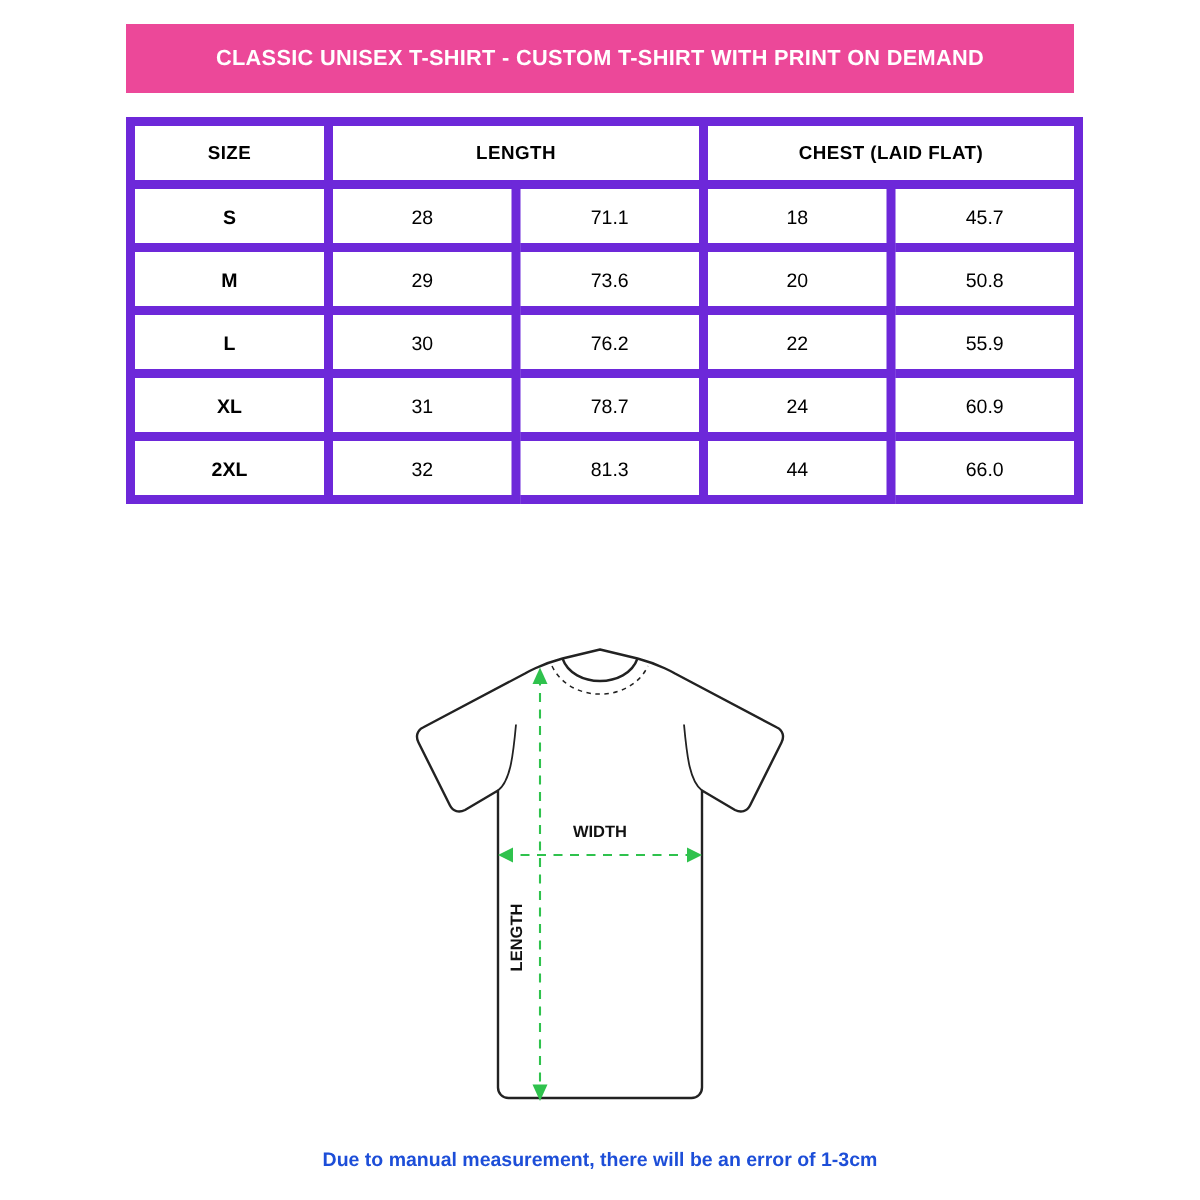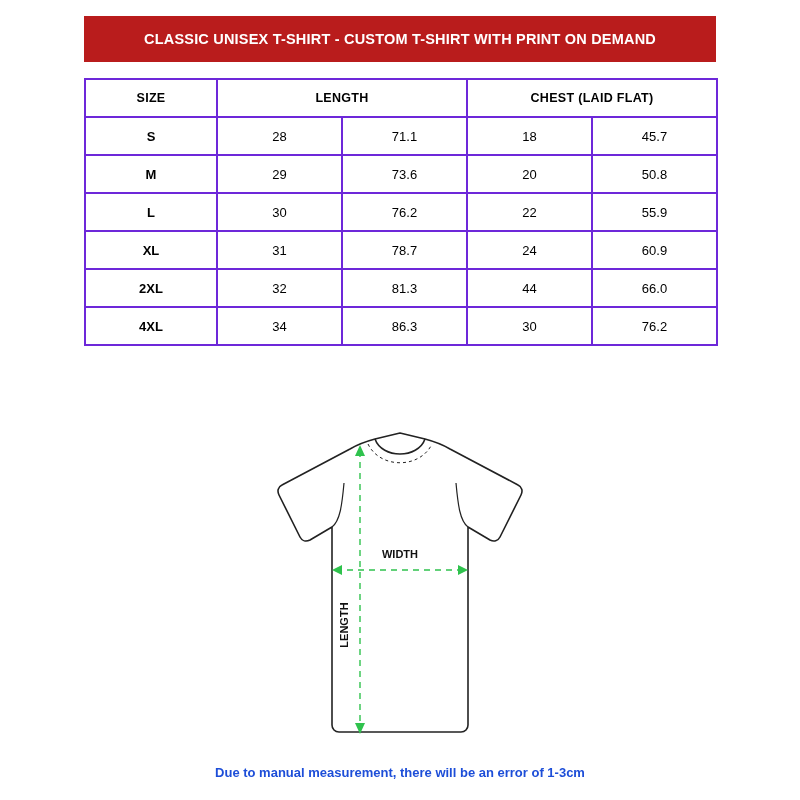--- a/index.html
+++ b/index.html
@@ -44,21 +44,21 @@
   .size-table {
     position: absolute;
     left: 84px;
     top: 78px;
     width: 632px;
     border-collapse: collapse;
     table-layout: fixed;
   }
   .size-table th,
   .size-table td {
-    border: 2px solid #6d28d9;
+    border: 6px solid #6d28d9;
     text-align: center;
     font-size: 13px;
     height: 36px;
     padding: 0;
   }
   .size-table th {
     font-weight: bold;
     font-size: 12.5px;
     letter-spacing: 0.3px;
   }
@@ -86,21 +86,21 @@
     color: #e8261c;
     font-size: 13px;
     font-weight: bold;
   }
 </style>
 </head>
 <body>
 
 <div class="page">
 
-  <div class="banner" style="background: #b91c1c;">
+  <div class="banner" style="background: #ec4899;">
     <div class="banner-title" style="color: rgb(255, 255, 255);">CLASSIC UNISEX T-SHIRT - CUSTOM T-SHIRT WITH PRINT ON DEMAND</div>
   </div>
 
   <table class="size-table">
     <colgroup>
       <col class="col-size">
       <col class="col-val">
       <col class="col-val">
       <col class="col-val">
       <col class="col-val">
@@ -140,27 +140,20 @@
         <td>78.7</td>
         <td>24</td>
         <td>60.9</td>
       </tr>
       <tr>
         <td class="size-cell">2XL</td>
         <td>32</td>
         <td>81.3</td>
         <td>44</td>
         <td>66.0</td>
-      </tr>
-      <tr>
-        <td class="size-cell">4XL</td>
-        <td>34</td>
-        <td>86.3</td>
-        <td>30</td>
-        <td>76.2</td>
       </tr>
     </tbody>
   </table>
 
   <div class="diagram">
     <svg viewBox="0 0 400 320" width="400" height="320" xmlns="http://www.w3.org/2000/svg">
 
       <g fill="#ffffff" stroke="#222222" stroke-width="1.6" stroke-linejoin="round">
         <path d="M150,24
                  C150,24 160,18 175,14

